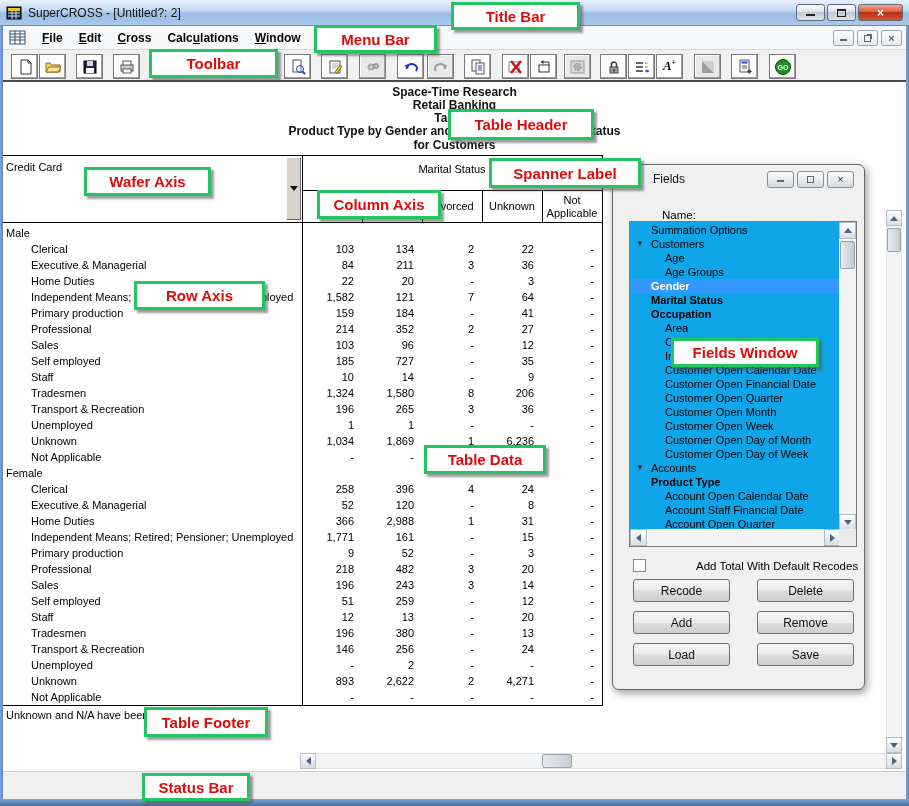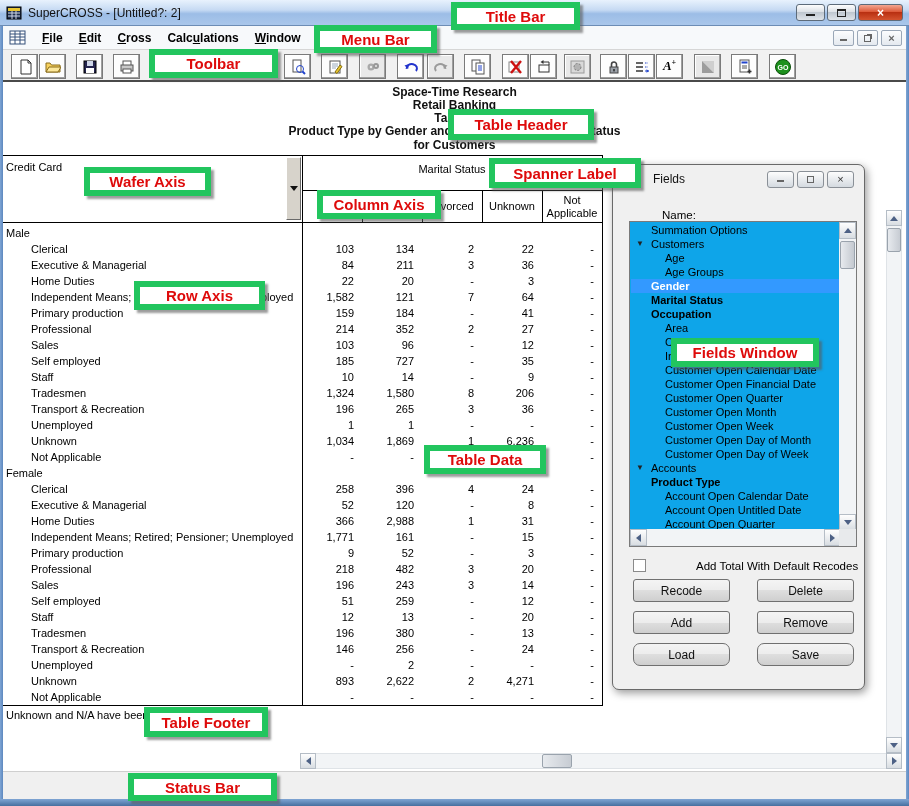--- a/index.html
+++ b/index.html
@@ -103,24 +103,24 @@
   .fw-thumb-v { position:absolute; right:1px; top:19px; width:15px; height:28px; background:linear-gradient(90deg,#e7eaee,#c4c9d0); border:1px solid #9aa3ad; border-radius:2px; }
   .fw-check { position:absolute; left:20px; top:394px; display:flex; align-items:center; font-size:11.5px;gap:44px; }
   .fw-check .cb { width:13px; height:13px; background:#fff; border:1px solid #8a8a8a; margin-right:6px; }
   #fw-buttons { position:absolute; left:20px; top:412px; width:213px; }
   .fw-btn { position:absolute; width:97px; height:23px; font-family:"Liberation Sans",sans-serif; font-size:12px; color:#111;
     border:1px solid #707070; border-radius:3px;
     background:linear-gradient(180deg,#f4f4f4,#ececec 50%,#dedede 50%,#cfcfcf); }
   .fw-btn:nth-child(odd) { left:0; } .fw-btn:nth-child(even) { left:124px; }
   .fw-btn:nth-child(-n+2) { top:2px; } 
   .fw-btn:nth-child(n+3):nth-child(-n+4) { top:34px; }
-  .fw-btn:nth-child(n+5) { top:66px;border-radius:7px; }
+  .fw-btn:nth-child(n+5) { top:66px; }
 
   
-  .ann { position:absolute; z-index:30; background:#fff; border:6px solid #22c55e;
+  .ann { position:absolute; z-index:30; background:#fff; border:3px solid #22c55e;
     color:#de0b0b; font-weight:bold; font-size:15px; display:flex; align-items:center; justify-content:center;
     box-shadow:3px 3px 2px rgba(90,90,90,.6); white-space:nowrap; }
 </style>
 </head>
 <body>
 
 <div id="screen">
 
   <div class="titlebar">
     <svg class="app-icon" viewBox="0 0 16 16">
@@ -613,21 +613,21 @@
           <div class="fitem ind2"><span>Customer Open Calendar Date</span></div>
           <div class="fitem ind2"><span>Customer Open Financial Date</span></div>
           <div class="fitem ind2"><span>Customer Open Quarter</span></div>
           <div class="fitem ind2"><span>Customer Open Month</span></div>
           <div class="fitem ind2"><span>Customer Open Week</span></div>
           <div class="fitem ind2"><span>Customer Open Day of Month</span></div>
           <div class="fitem ind2"><span>Customer Open Day of Week</span></div>
           <div class="fitem ind0"><span class="tri">▼</span><span>Accounts</span></div>
           <div class="fitem ind2 b"><span>Product Type</span></div>
           <div class="fitem ind2"><span>Account Open Calendar Date</span></div>
-          <div class="fitem ind2"><span>Account Open Untitled Date</span></div>
+          <div class="fitem ind2"><span>Account Staff Financial Date</span></div>
           <div class="fitem ind2"><span>Account Open Quarter</span></div>
         </div>
       <div class="fwsb-v">
         <span class="fwbtn-s" style="top:0;right:0">
             <span class="ar-up"></span>
           </span>
         <span class="fw-thumb-v"></span>
         <span class="fwbtn-s" style="bottom:0;right:0">
             <span class="ar-dn"></span>
           </span>
@@ -660,15 +660,15 @@
   <div class="ann" style="left:314px;top:25px;width:123px;height:28px">Menu Bar</div>
   <div class="ann" style="left:149px;top:49px;width:129px;height:29px">Toolbar</div>
   <div class="ann" style="left:448px;top:109px;width:146px;height:31px">Table Header</div>
   <div class="ann" style="left:84px;top:167px;width:127px;height:29px">Wafer Axis</div>
   <div class="ann" style="left:489px;top:158px;width:152px;height:30px">Spanner Label</div>
   <div class="ann" style="left:317px;top:190px;width:124px;height:29px">Column Axis</div>
   <div class="ann" style="left:134px;top:281px;width:131px;height:29px">Row Axis</div>
   <div class="ann" style="left:671px;top:338px;width:148px;height:29px">Fields Window</div>
   <div class="ann" style="left:424px;top:445px;width:122px;height:29px">Table Data</div>
   <div class="ann" style="left:144px;top:707px;width:124px;height:30px">Table Footer</div>
-  <div class="ann" style="left:128px;top:773px;width:149px;height:28px">Status Bar</div>
+  <div class="ann" style="left:142px;top:773px;width:108px;height:28px">Status Bar</div>
 
 </div>
 
 </body></html>

